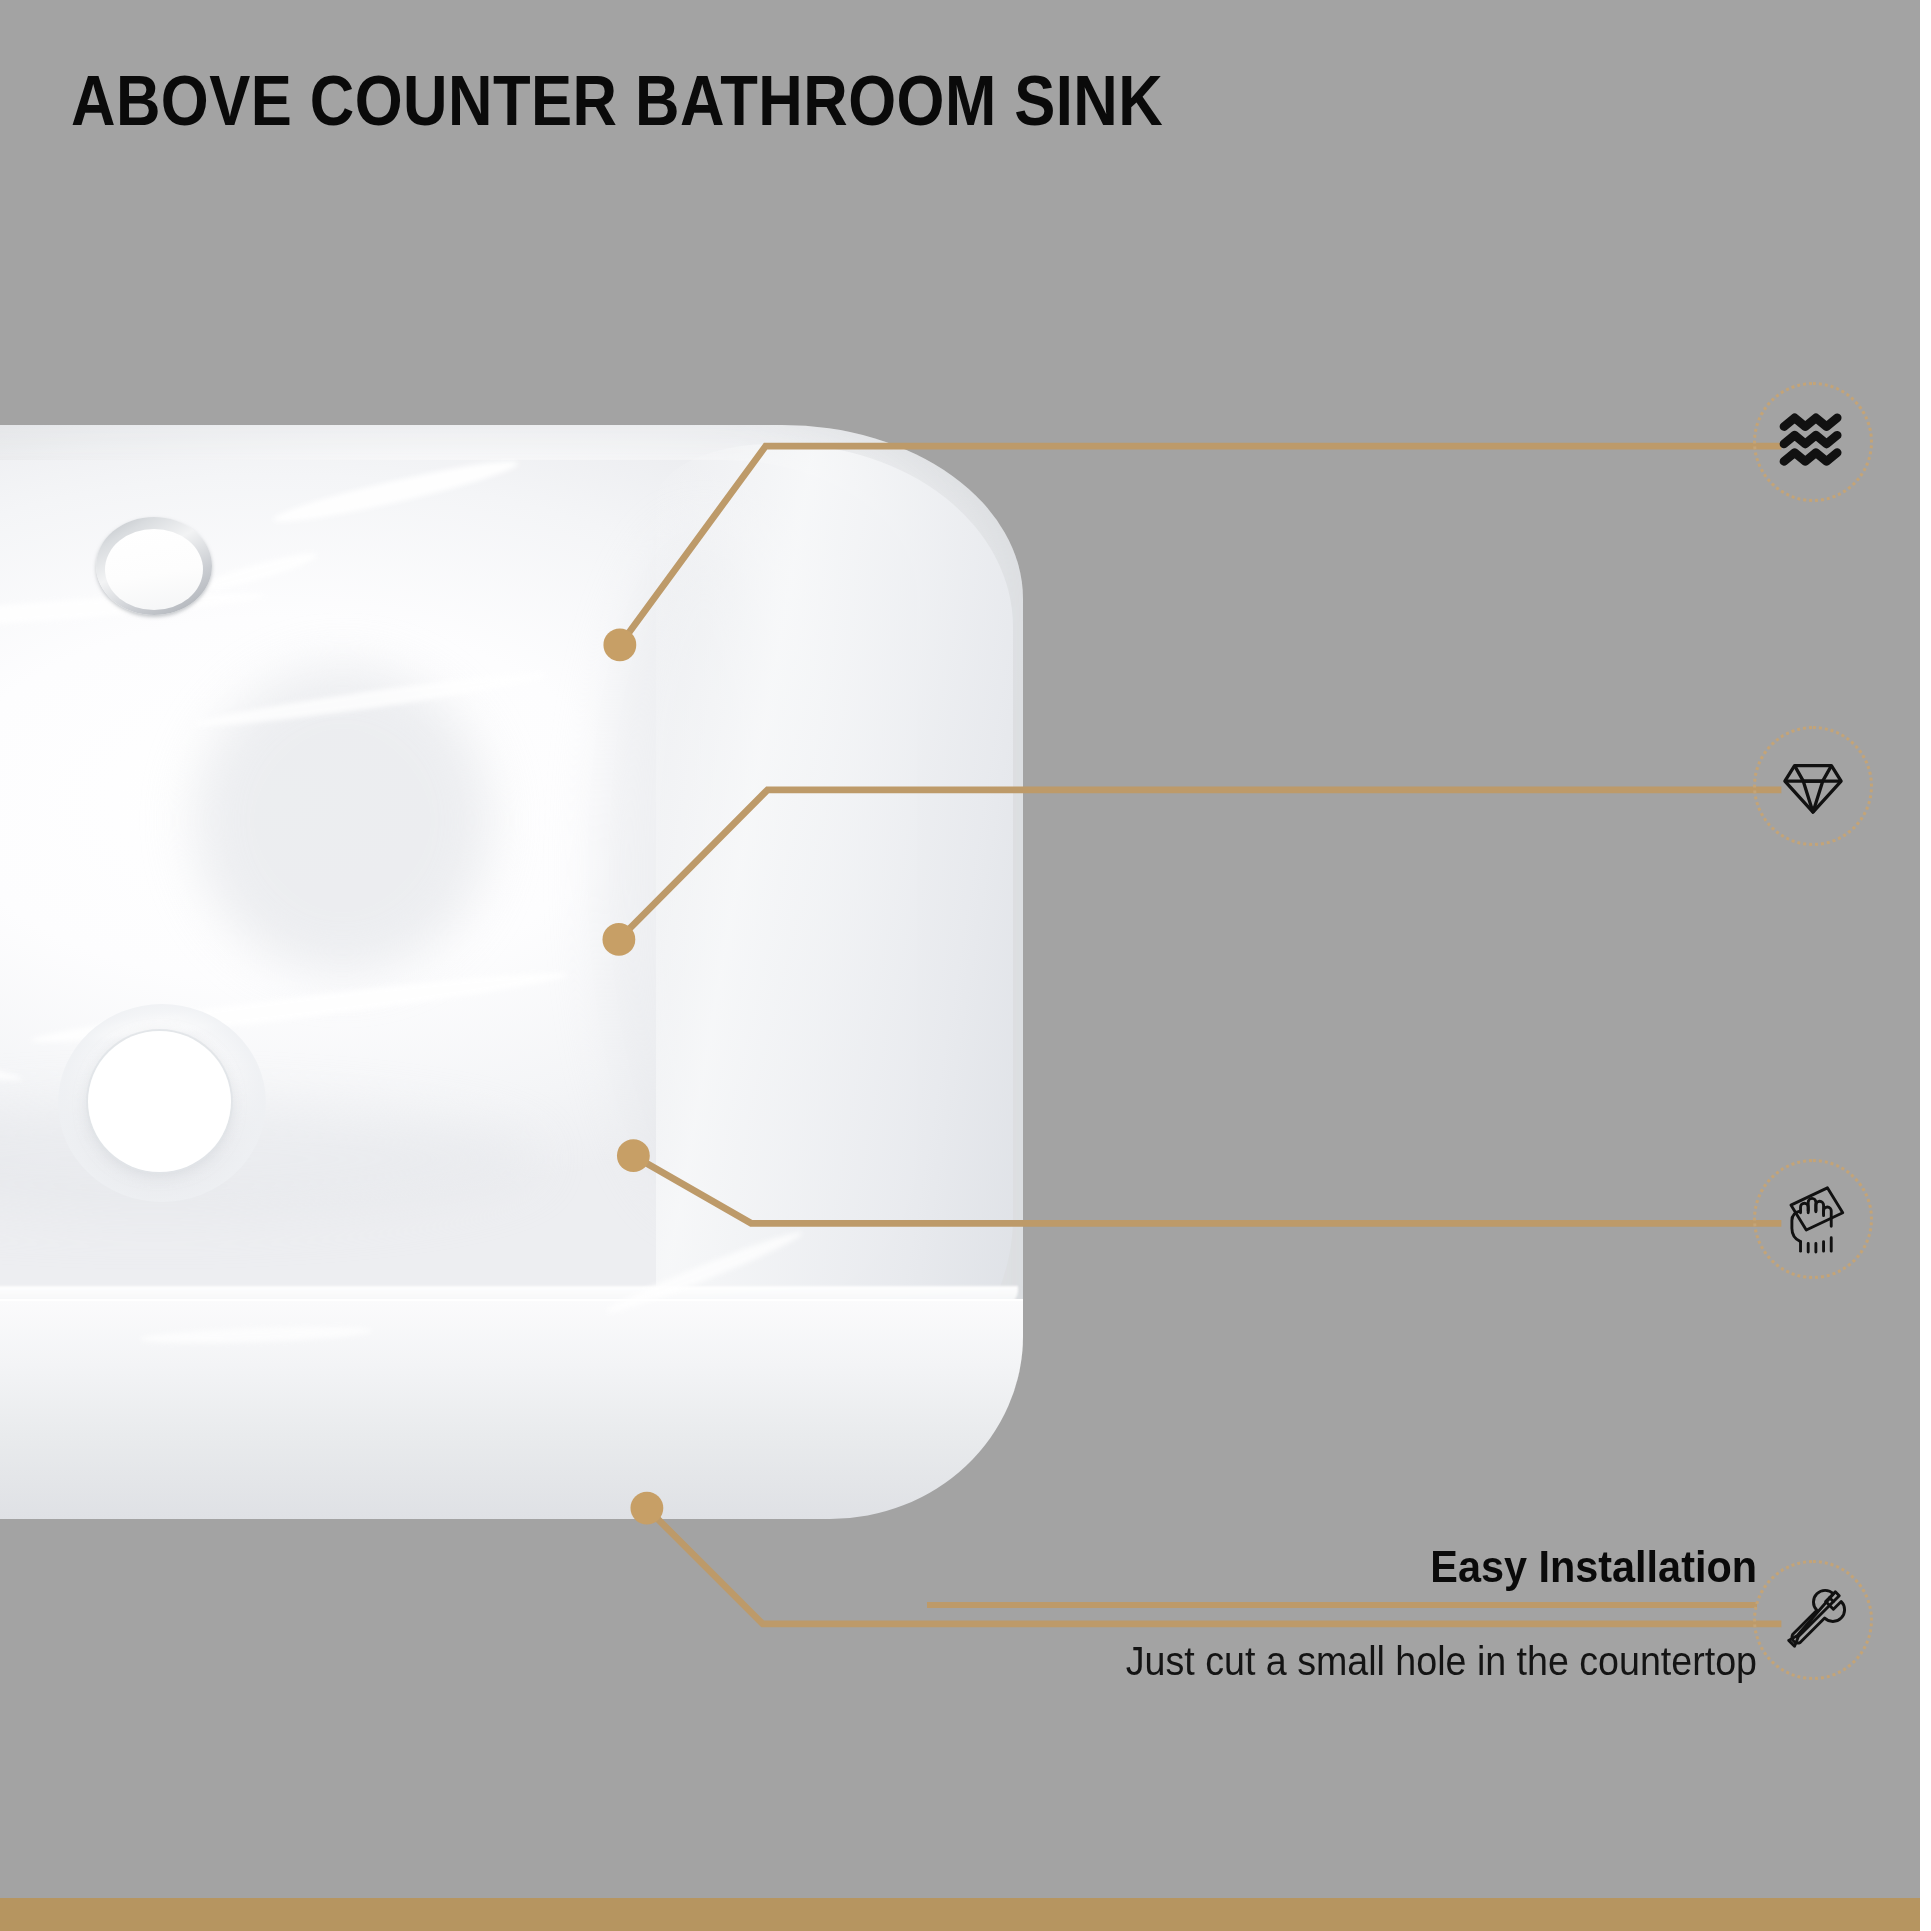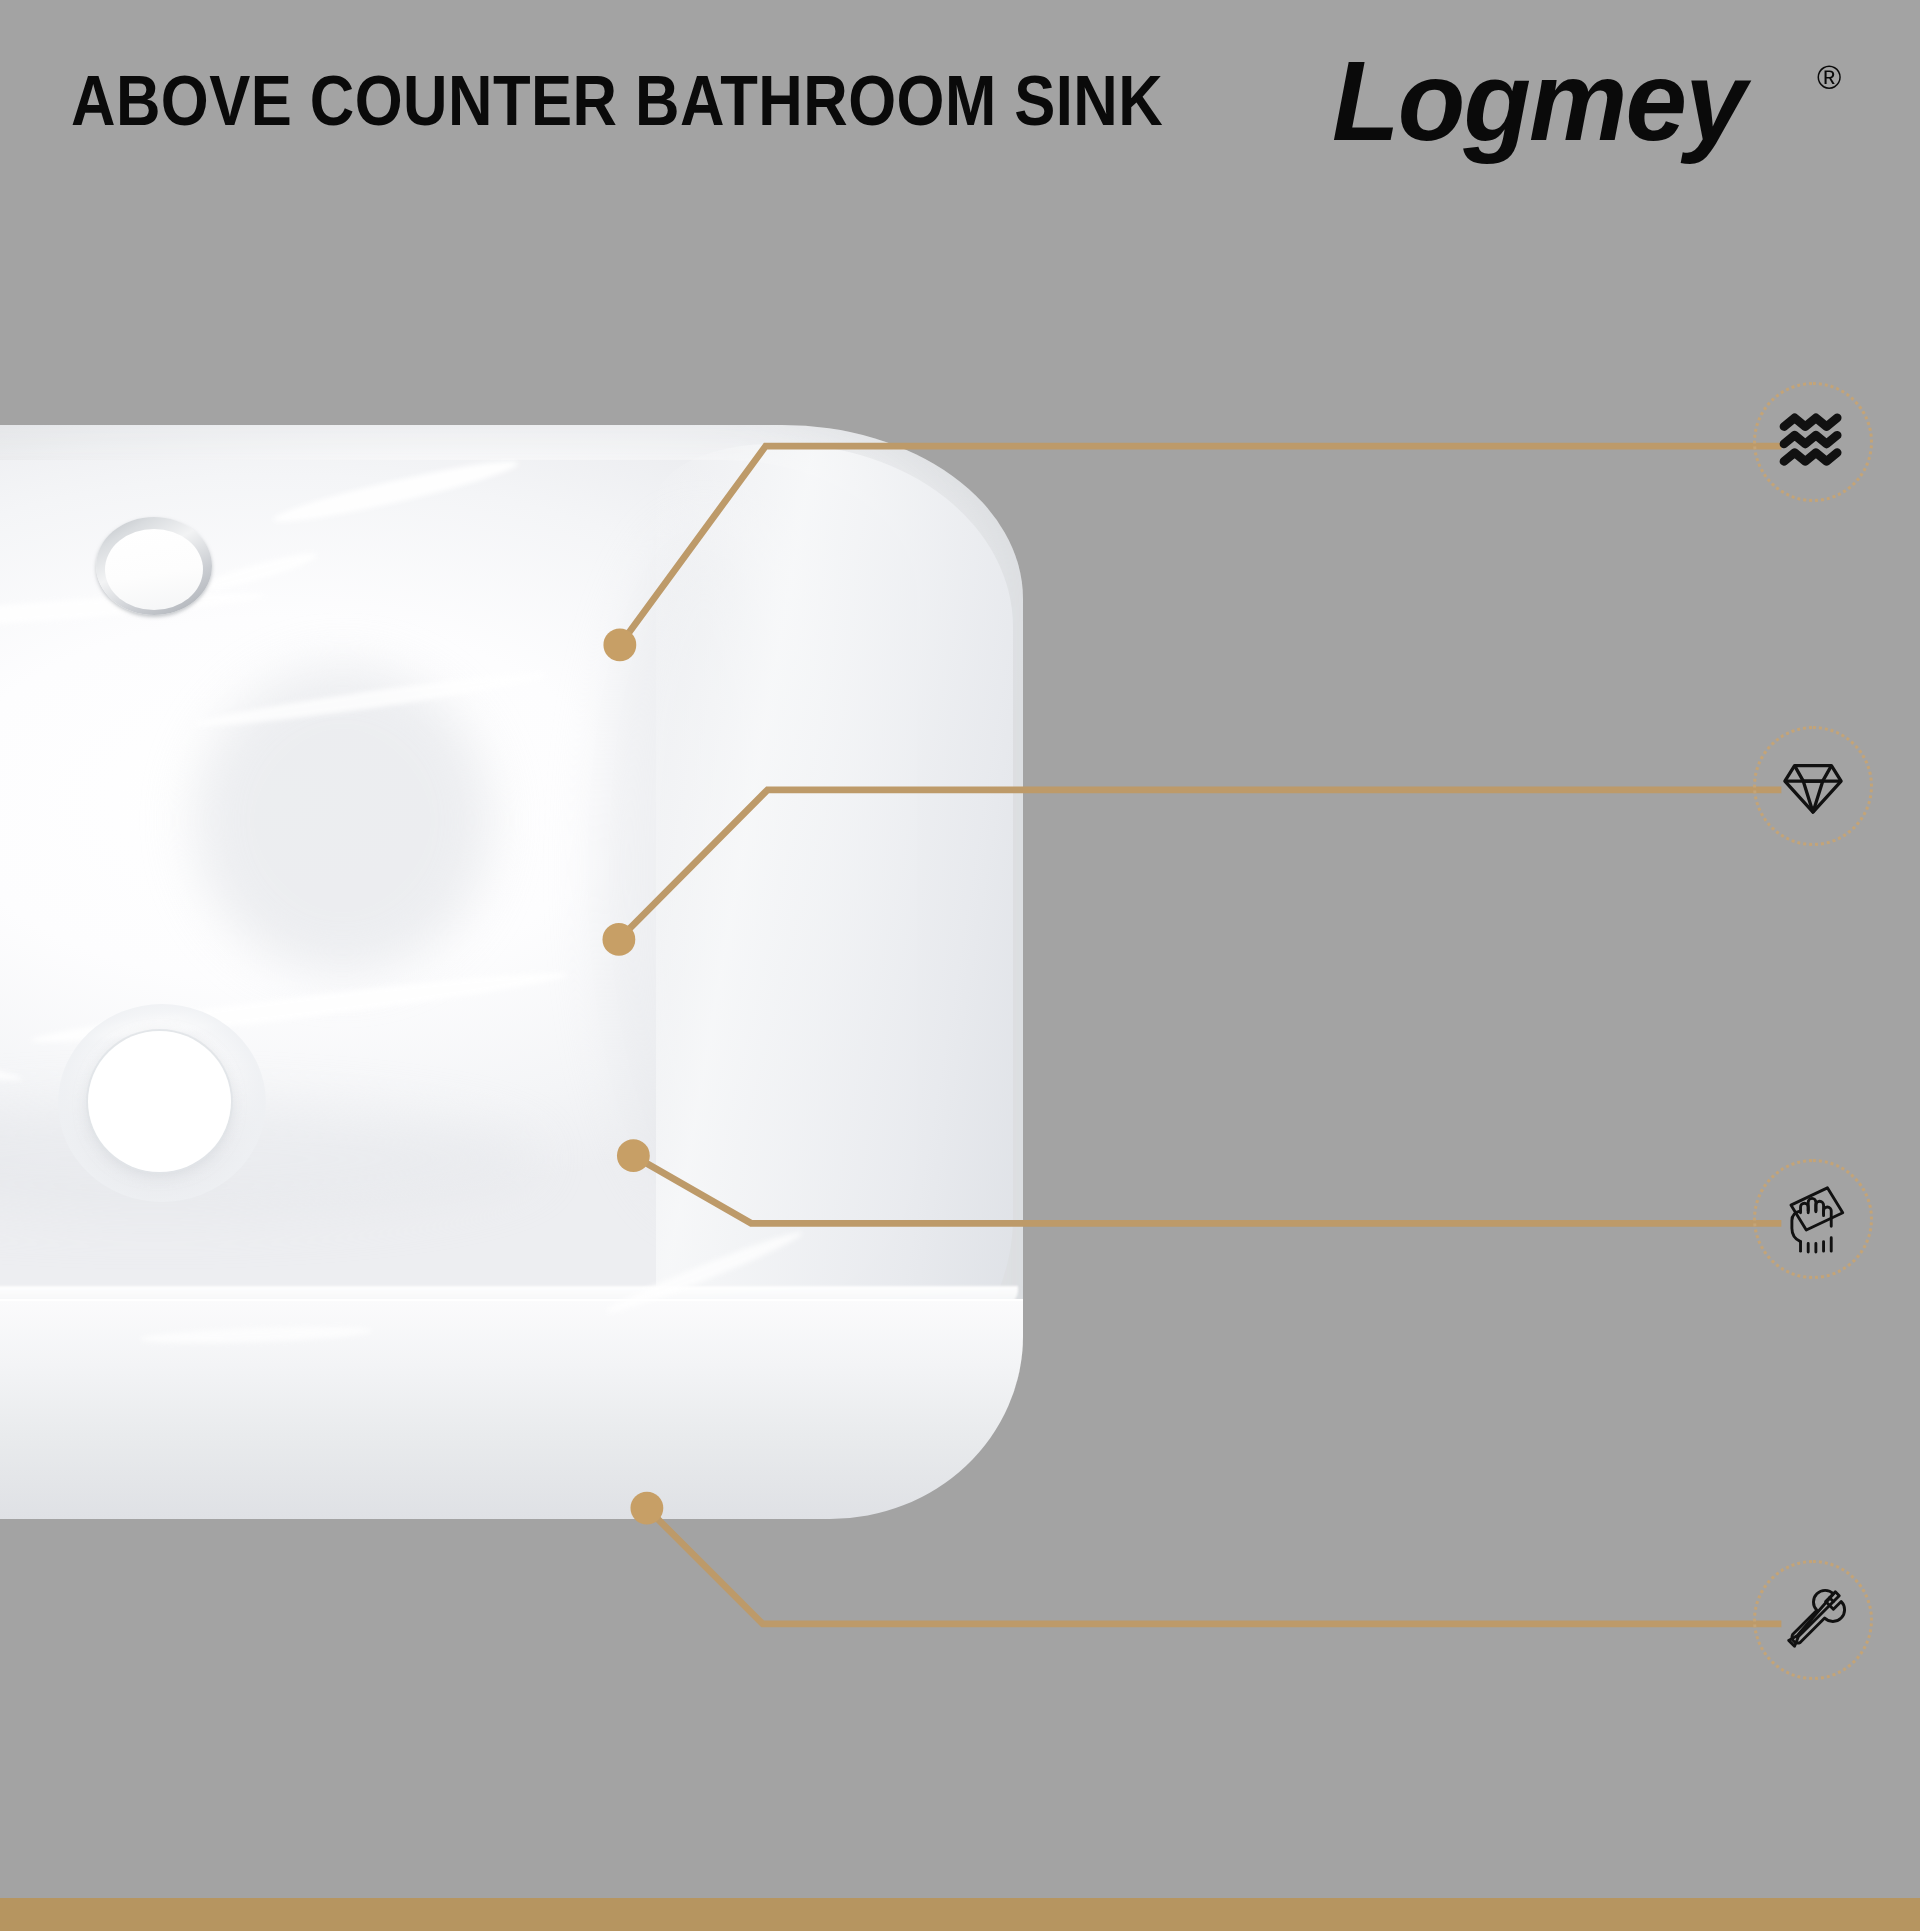--- a/index.html
+++ b/index.html
@@ -259,24 +259,20 @@
     background: #b69560;
   }
 </style>
 </head>
 <body>
 
 <div id="page">
 
   <div id="header-title">ABOVE COUNTER BATHROOM SINK</div>
 
-  <div id="brand-wrap">
-    <div id="brand-name">Logmey</div>
-    <div id="brand-reg">®</div>
-  </div>
 
   <div id="sink-stage">
     <div class="sink-body"></div>
     <div class="basin-well"></div>
     <div class="contour c1"></div>
     <div class="contour c2"></div>
     <div class="contour c3"></div>
     <div class="right-wall"></div>
     <div class="rim-front-edge"></div>
     <div class="rim-front"></div>
@@ -344,20 +340,27 @@
         <path d="M30 28 v-9 a4 4 0 0 1 8 0 v9"></path>
         <path d="M38 29 v-7 a4 4 0 0 1 8 0 v9"></path>
         <path d="M46 33 v-5 a4 4 0 0 1 8 0 v16"></path>
         <path d="M22 28 q-9 2 -9 10 v8 q0 10 9 14"></path>
         <path d="M22 60 v10"></path>
         <path d="M30 62 v9 M38 62 v9 M46 60 v10 M54 56 v14"></path>
       </g>
     </svg>
   </div>
 
+  <div class="feature" style="left:927px; top:1543px;">
+    <div class="feature-heading">Easy Installation</div>
+    <div class="feature-rule"></div>
+    <div class="feature-desc">
+      <span class="line">Just cut a small hole in the countertop</span>
+    </div>
+  </div>
   <div class="icon-badge" style="left:1753px; top:1560px;">
     <svg width="68" height="68" viewBox="0 0 70 70">
       <g fill="none" stroke="#111111" stroke-width="3" stroke-linejoin="round" stroke-linecap="round">
 
         <path d="M58 6 L62 10 L26 46 L20 52 L16 62 L10 56 L19 51 L24 45 Z"></path>
         <path d="M52 12 L56 16"></path>
 
         <path d="M56 8 a12 12 0 0 0 -17 17 L14 50 a6 6 0 0 0 8 8 L47 33 a12 12 0 0 0 17 -17 L56 24 L48 16 Z"></path>
       </g>
     </svg>

